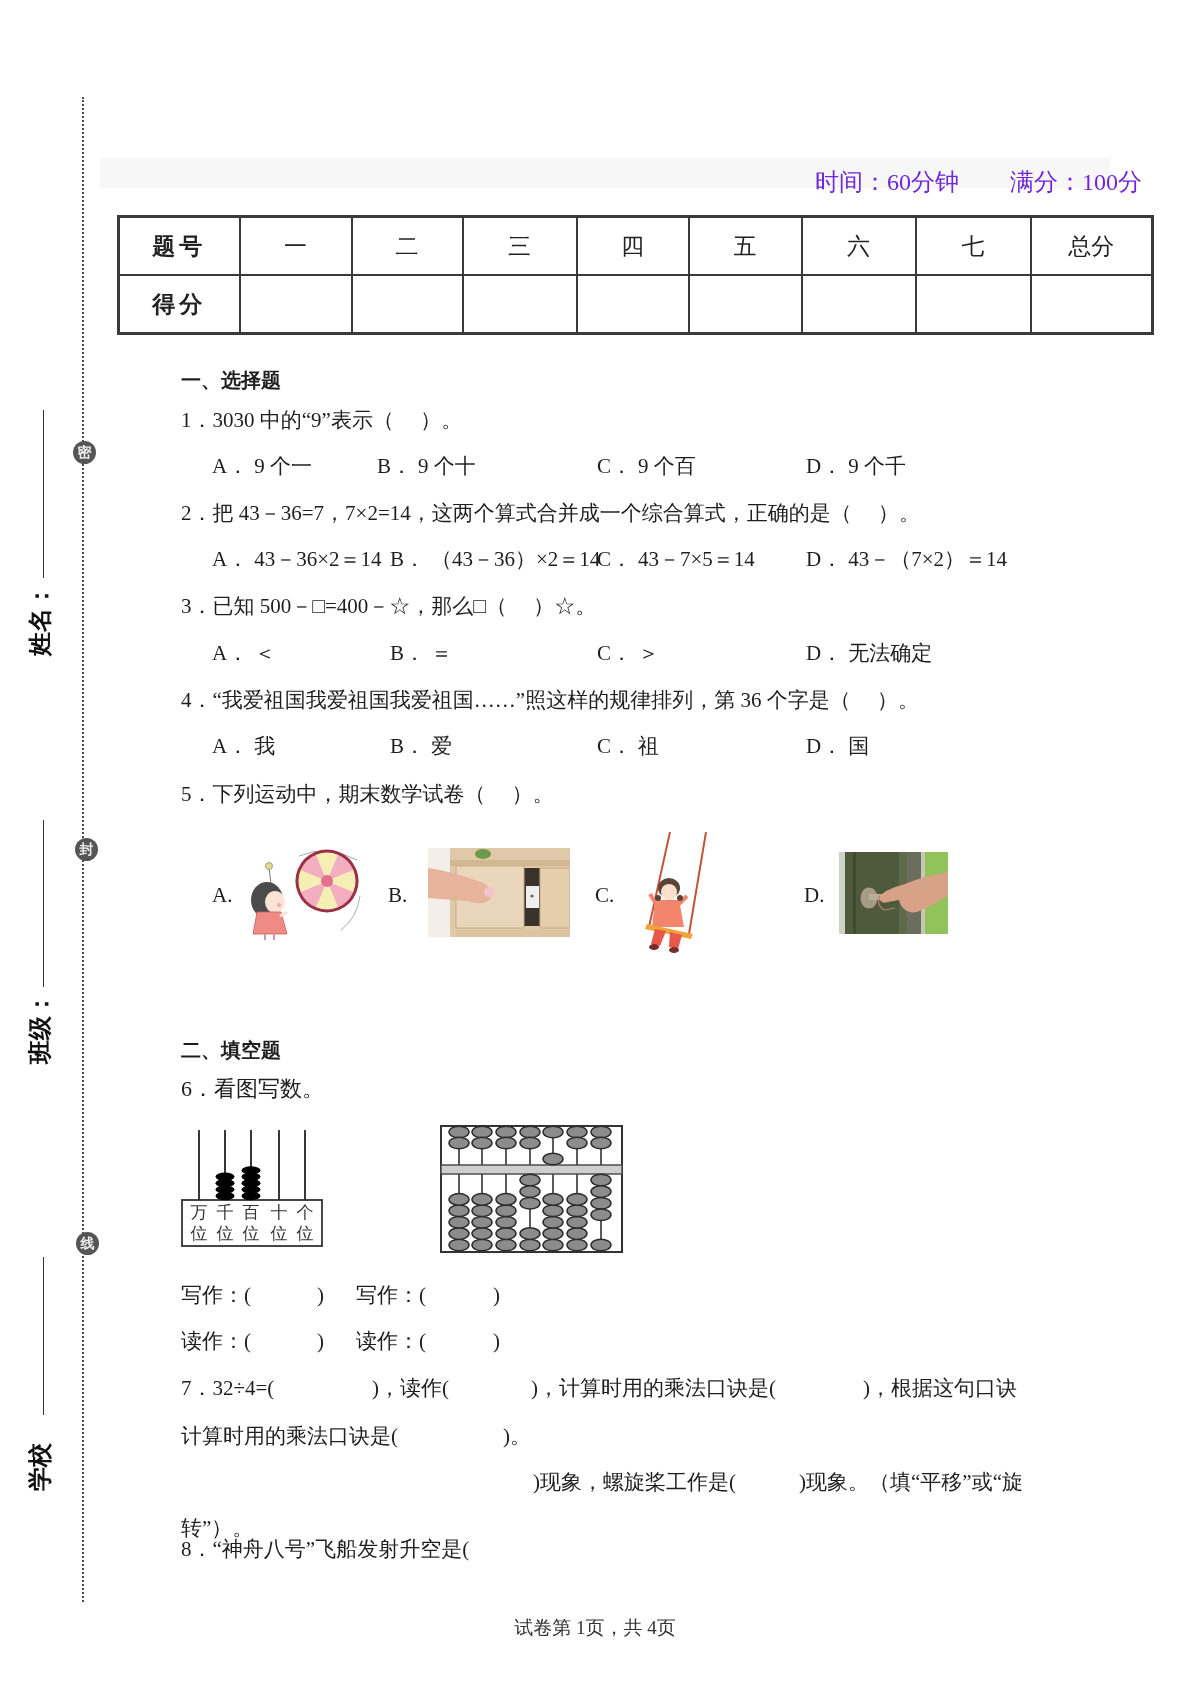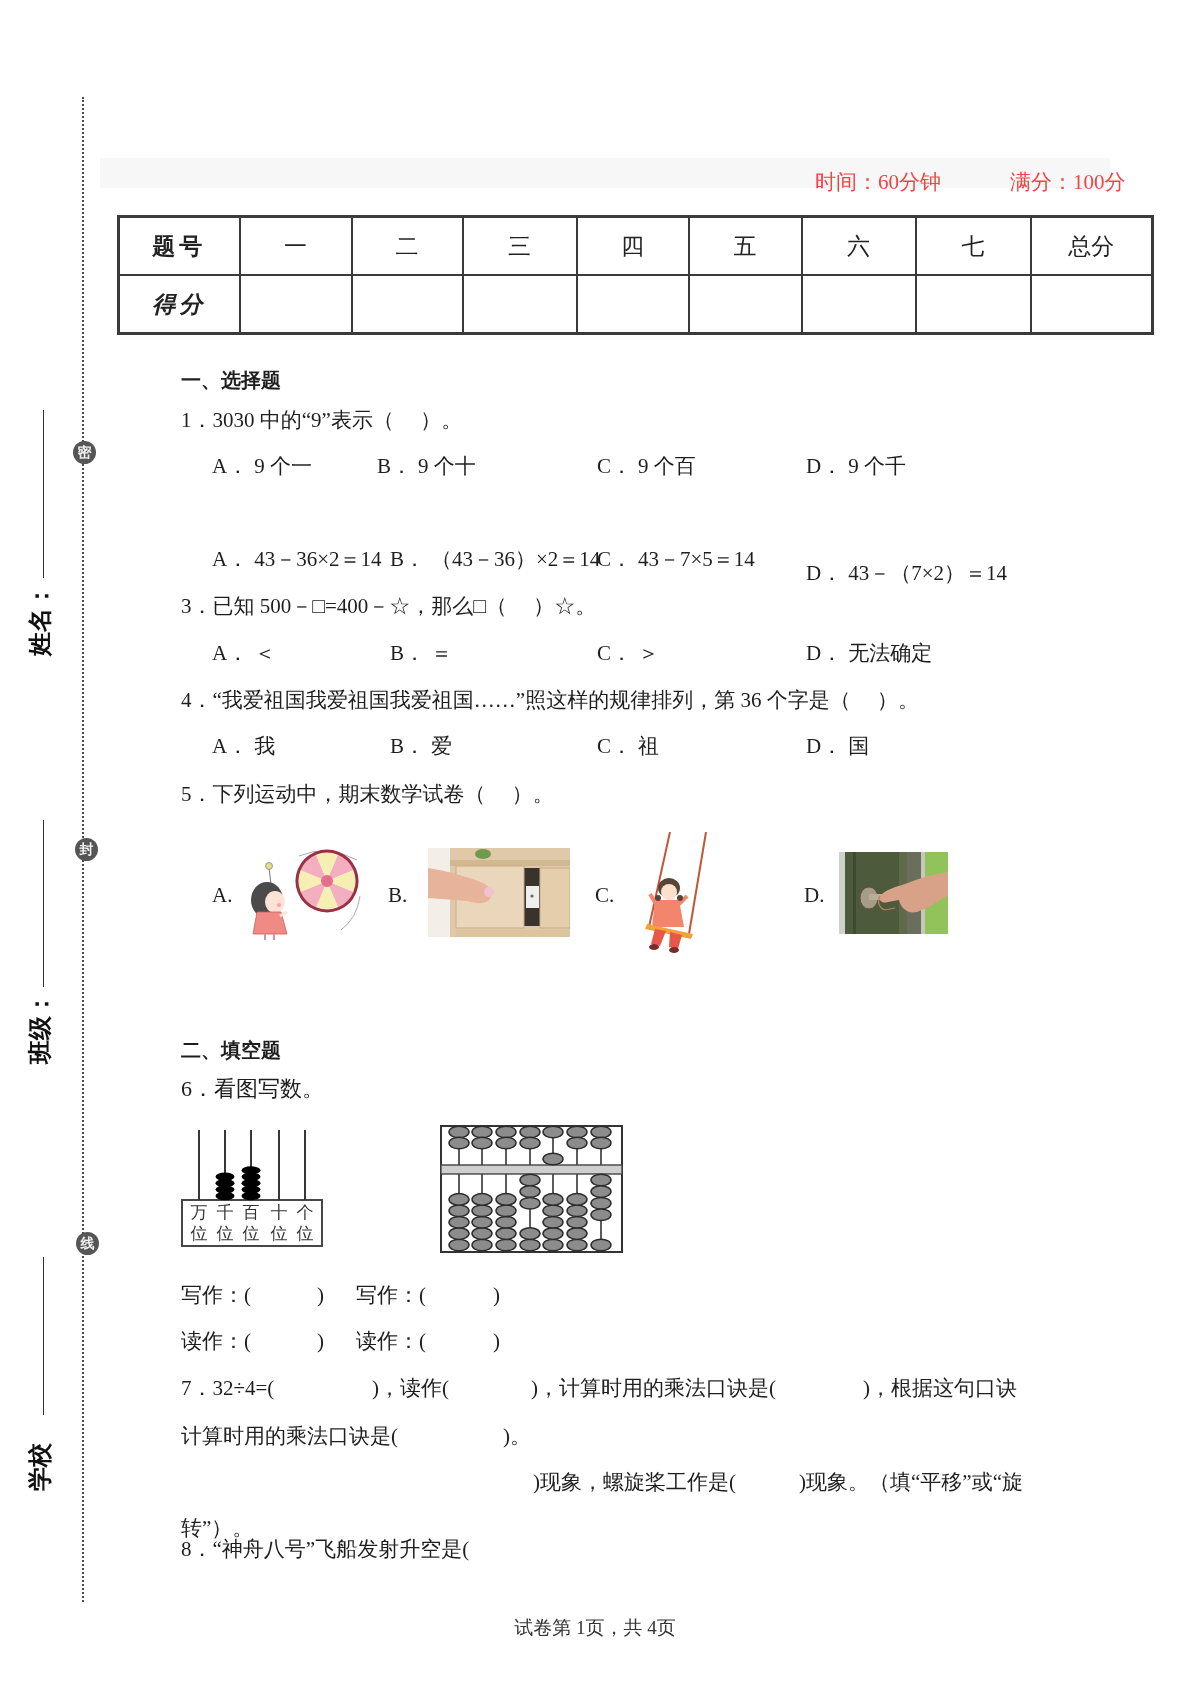--- a/index.html
+++ b/index.html
@@ -2,34 +2,34 @@
 <html><head>
 <meta charset="utf-8">
 <style>
   html,body{margin:0;padding:0;background:#ffffff;}
   #page{position:relative;width:1191px;height:1684px;overflow:hidden;background:#ffffff;color:#1e1e1e;
         font-family:"Liberation Serif","DejaVu Serif",serif;}
   .abs{position:absolute;white-space:nowrap;}
   .scan-band{position:absolute;left:100px;top:158px;width:1010px;height:30px;background:#f7f7f7;}
   .title{position:absolute;left:635px;top:92px;transform:translateX(-50%);font-size:54px;line-height:66px;
          font-weight:bold;white-space:nowrap;color:#111;font-family:"Liberation Serif","DejaVu Serif",serif;letter-spacing:0px;}
-  .meta{font-size:21px;line-height:26px;color:#ef4444;}
+  .meta{font-size:24px;line-height:26px;color:#6d28d9;}
   
   .dotline{position:absolute;left:82px;top:97px;width:0;height:1505px;border-left:2px dotted #4a4a4a;}
   .seal{position:absolute;width:23px;height:23px;border-radius:50%;background:#555;color:#f0f0f0;font-size:14px;
         line-height:23px;text-align:center;font-family:"DejaVu Sans",sans-serif;font-weight:bold;}
   .fline{position:absolute;width:0;border-left:1.5px solid #333;}
   .vlabel{position:absolute;width:80px;height:28px;line-height:28px;text-align:center;font-size:24px;font-weight:bold;
           transform:rotate(-90deg);white-space:nowrap;font-family:"DejaVu Sans",sans-serif;color:#111;}
   
   .score-table{position:absolute;left:117px;top:215px;border-collapse:collapse;table-layout:fixed;
                font-family:"DejaVu Sans",sans-serif;font-size:23px;color:#222;}
   .score-table td{border:2px solid #3a3a3a;height:40px;padding:8px;text-align:center;vertical-align:middle;}
   .score-table tr:first-child td{border-top-width:3px;}
-  .score-table tr:last-child td{border-bottom-width:3px;font-style:italic;}
+  .score-table tr:last-child td{border-bottom-width:3px;}
   .score-table td:first-child{border-left-width:3px;font-weight:bold;letter-spacing:4px;}
   .score-table td:last-child{border-right-width:3px;}
   
   .heading{font-size:20px;line-height:26px;font-weight:bold;font-family:"DejaVu Sans",sans-serif;}
   .q{font-size:21px;line-height:26px;}
   .q6{font-size:22px;line-height:28px;}
   .opt{font-size:21px;line-height:26px;}
   .opt .k{margin-right:6px;}
   .img{position:absolute;}
   .footer{font-size:19px;line-height:24px;color:#333;}
@@ -100,24 +100,27 @@
   <span class="abs heading" style="left:181px;top:367px">一、选择题</span>
 
   <div class="abs q" style="left:181px;top:407px">
     <span>1．</span><span>3030 中的“9”表示（　 ）。</span>
   </div>
   <div class="abs opt" style="left:212px;top:453px"><span class="k">A．</span><span>9 个一</span></div>
   <div class="abs opt" style="left:377px;top:453px"><span class="k">B．</span><span>9 个十</span></div>
   <div class="abs opt" style="left:597px;top:453px"><span class="k">C．</span><span>9 个百</span></div>
   <div class="abs opt" style="left:806px;top:453px"><span class="k">D．</span><span>9 个千</span></div>
 
+  <div class="abs q" style="left:181px;top:500px">
+    <span>2．</span><span>把 43－36=7，7×2=14，这两个算式合并成一个综合算式，正确的是（　 ）。</span>
+  </div>
   <div class="abs opt" style="left:212px;top:546px"><span class="k">A．</span><span>43－36×2＝14</span></div>
   <div class="abs opt" style="left:390px;top:546px"><span class="k">B．</span><span>（43－36）×2＝14</span></div>
   <div class="abs opt" style="left:597px;top:546px"><span class="k">C．</span><span>43－7×5＝14</span></div>
-  <div class="abs opt" style="left:806px;top:560px"><span class="k">D．</span><span>43－（7×2）＝14</span></div>
+  <div class="abs opt" style="left:806px;top:546px"><span class="k">D．</span><span>43－（7×2）＝14</span></div>
 
   <div class="abs q" style="left:181px;top:593px">
     <span>3．</span><span>已知 500－□=400－☆，那么□（　 ）☆。</span>
   </div>
   <div class="abs opt" style="left:212px;top:640px"><span class="k">A．</span><span>＜</span></div>
   <div class="abs opt" style="left:390px;top:640px"><span class="k">B．</span><span>＝</span></div>
   <div class="abs opt" style="left:597px;top:640px"><span class="k">C．</span><span>＞</span></div>
   <div class="abs opt" style="left:806px;top:640px"><span class="k">D．</span><span>无法确定</span></div>
 
   <div class="abs q" style="left:181px;top:687px">

